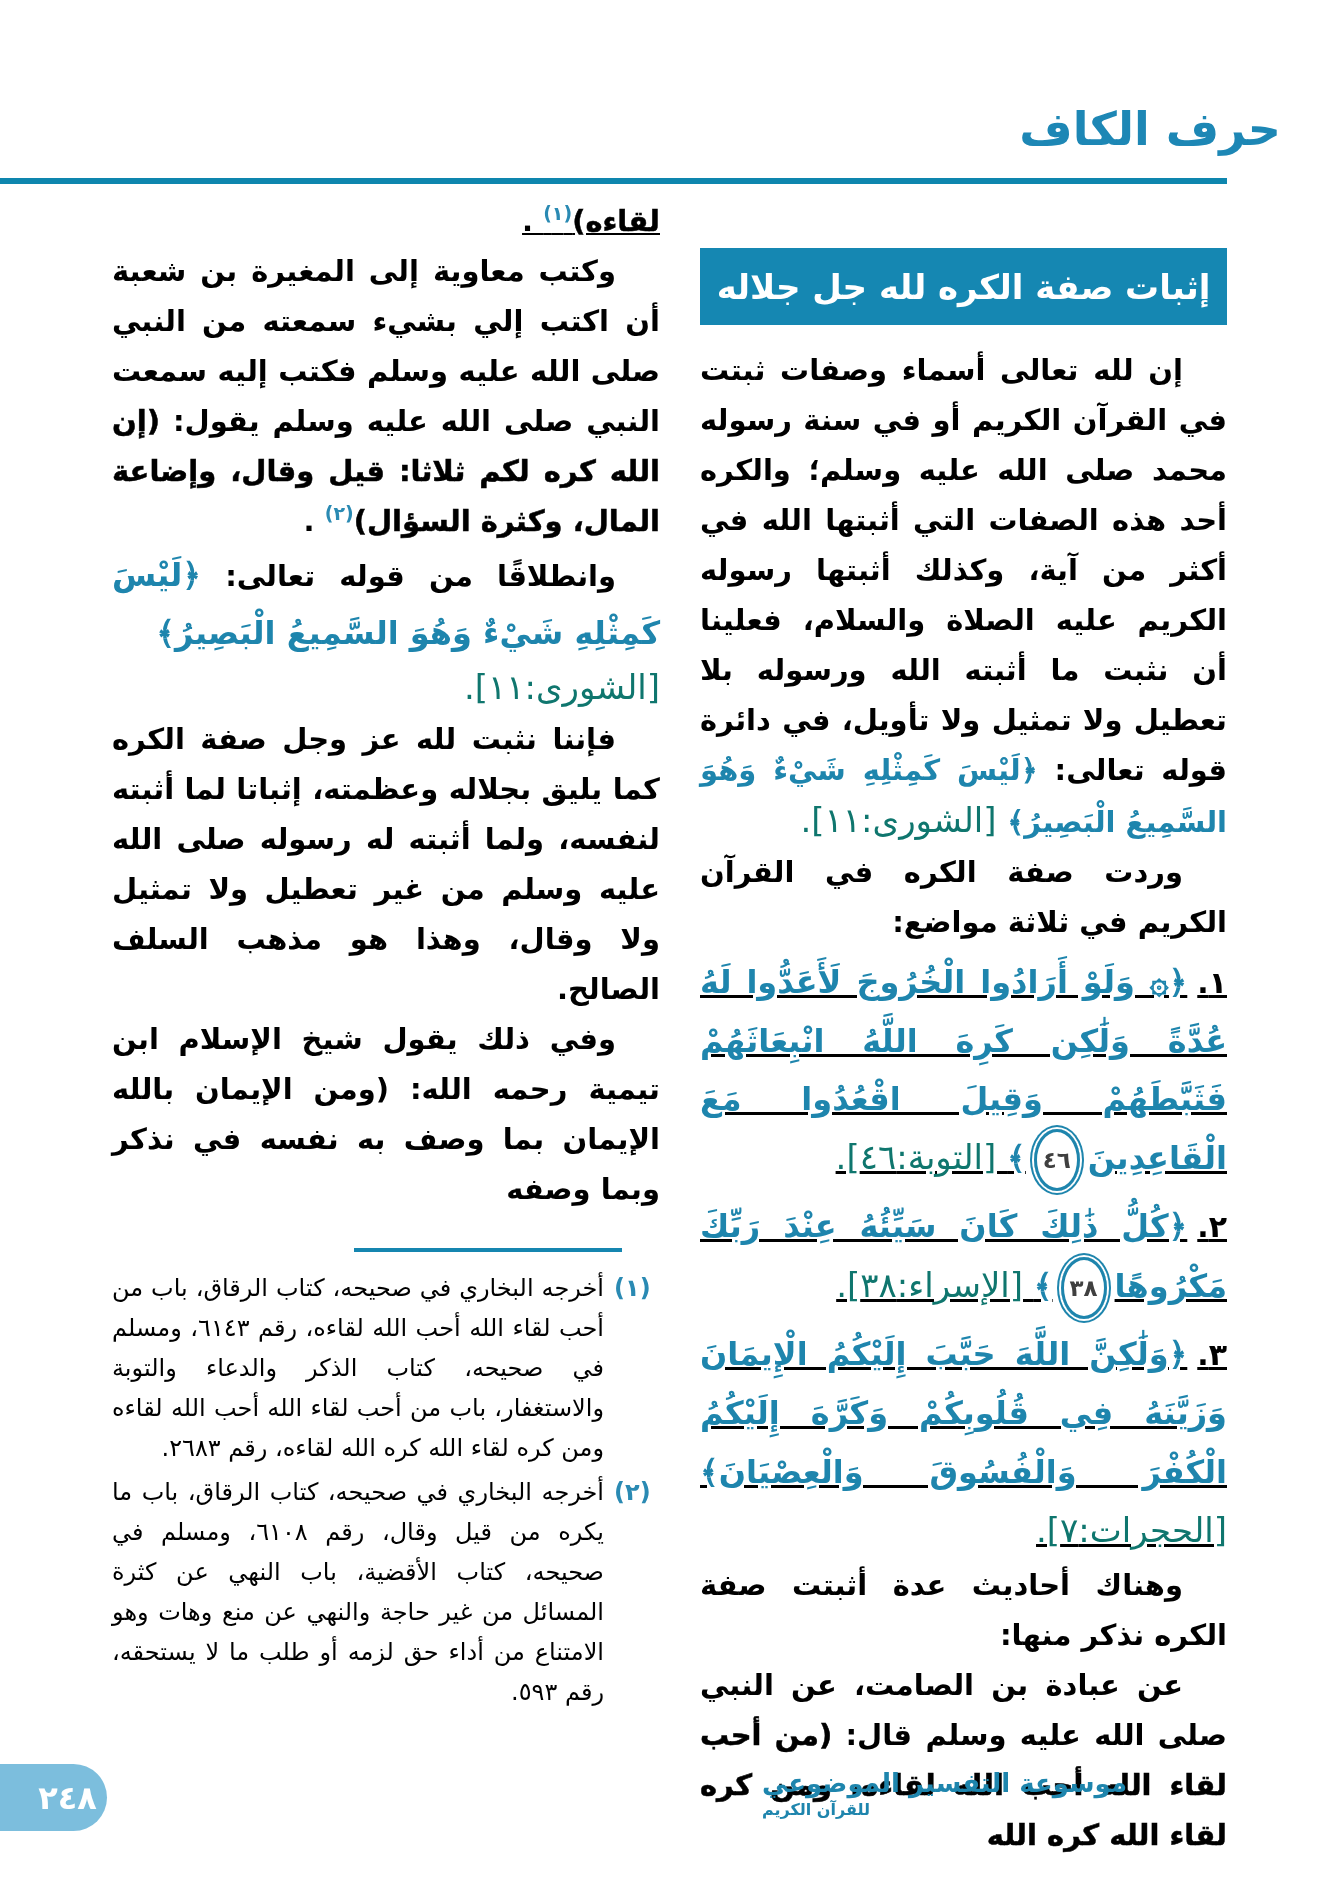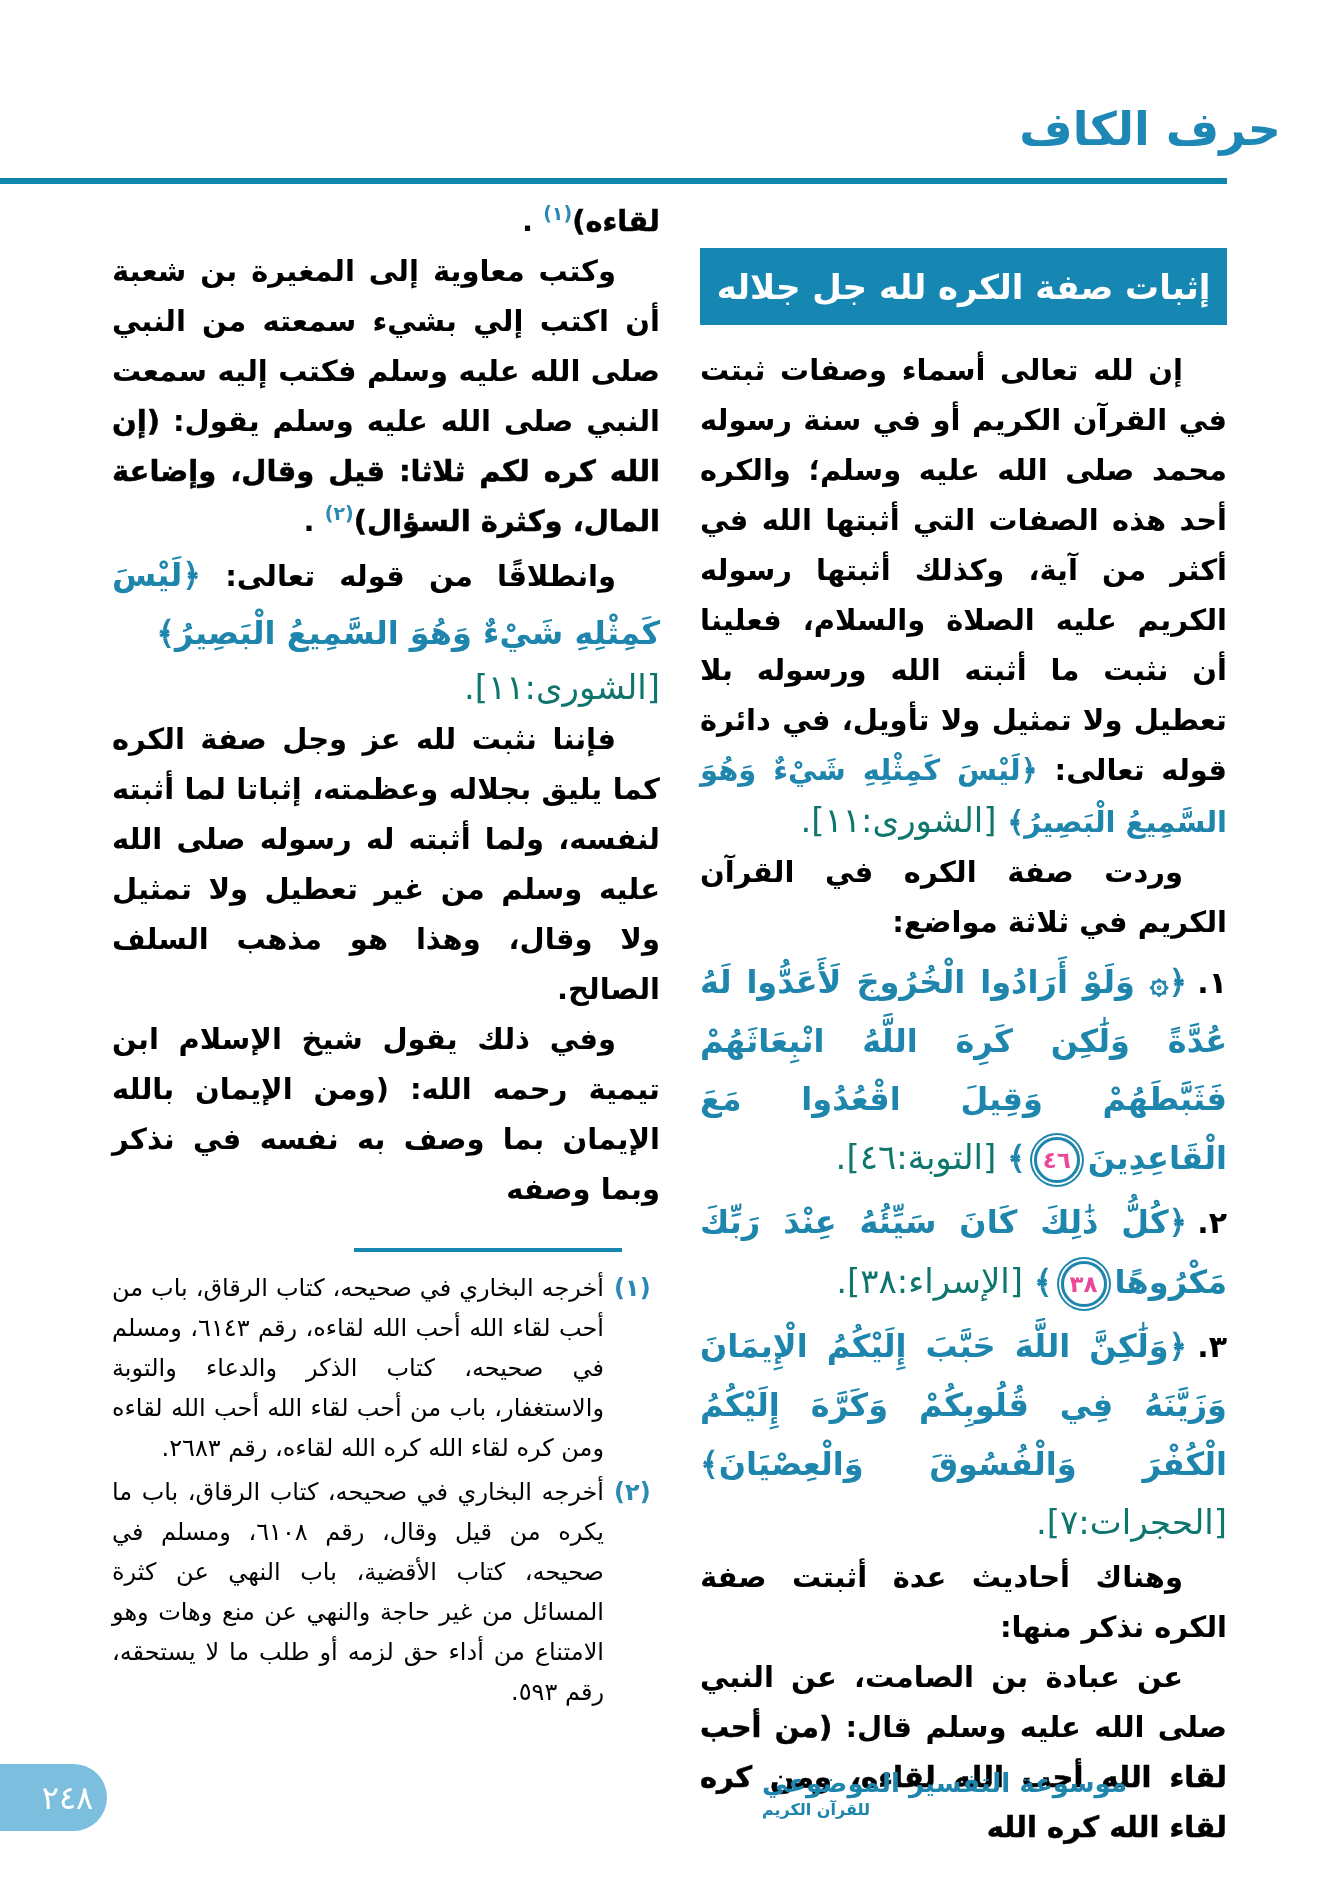--- a/index.html
+++ b/index.html
@@ -46,45 +46,45 @@
     margin-bottom: 20px;
   }
   .para {
     font-size: 29px;
     line-height: 50px;
     text-align: justify;
     color: #000000;
     font-weight: bold;
     text-indent: 44px;
   }
-  .no-indent { text-indent: 0; }
+  .no-indent { text-indent: 0; text-decoration: underline; }
   .hadith { font-weight: bold; -webkit-text-stroke: 0.5px currentColor; }
   .quran { color: #1e85ad; }
   .quran-big {
     color: #1e85ad;
     font-weight: bold;
     font-size: 32px;
     line-height: 58px;
   }
   .verse-item {
     font-size: 32px;
     line-height: 58px;
     text-align: justify;
     margin-top: 6px;
   }
   .verse-num { color: #000; font-weight: bold; font-size: 30px; padding-left: 10px; }
   .ref { color: #0f766e; font-size: 34px; font-weight: normal; }
   .aya-medallion {
     display: inline-flex;
-    width: 46px; height: 46px;
+    width: 46px; height: 62px;
     border: 3px solid #1e85ad;
     border-radius: 50%;
     box-shadow: 0 0 0 2px #ffffff, 0 0 0 4px #1e85ad;
     align-items: center; justify-content: center;
-    color: #ec4899;
+    color: #404040;
     font-size: 23px; font-weight: bold;
     vertical-align: middle;
     margin: 0 8px;
   }
   .fn-sup {
     color: #2a8ab3;
     font-size: 19px;
     font-weight: bold;
     vertical-align: super;
     line-height: 0;
@@ -123,21 +123,21 @@
   }
   .footer-logo-main { font-size: 26px; white-space: nowrap; }
   .footer-logo-sub { font-size: 16px; margin-top: 2px; }
   .page-tab {
     position: absolute;
     top: 1764px; left: 0;
     width: 107px; height: 67px;
     background: #7cbedd;
     border-radius: 0 34px 34px 0;
     color: #ffffff;
-    font-size: 32px; font-weight: normal;
+    font-size: 32px; font-weight: bold;
     display: flex; align-items: center; justify-content: center; padding-left: 28px;
   }
 </style>
 </head>
 <body>
 
 <div class="page">
 
   <div class="chapter-title">حرف الكاف</div>
   <div class="header-rule"></div>

